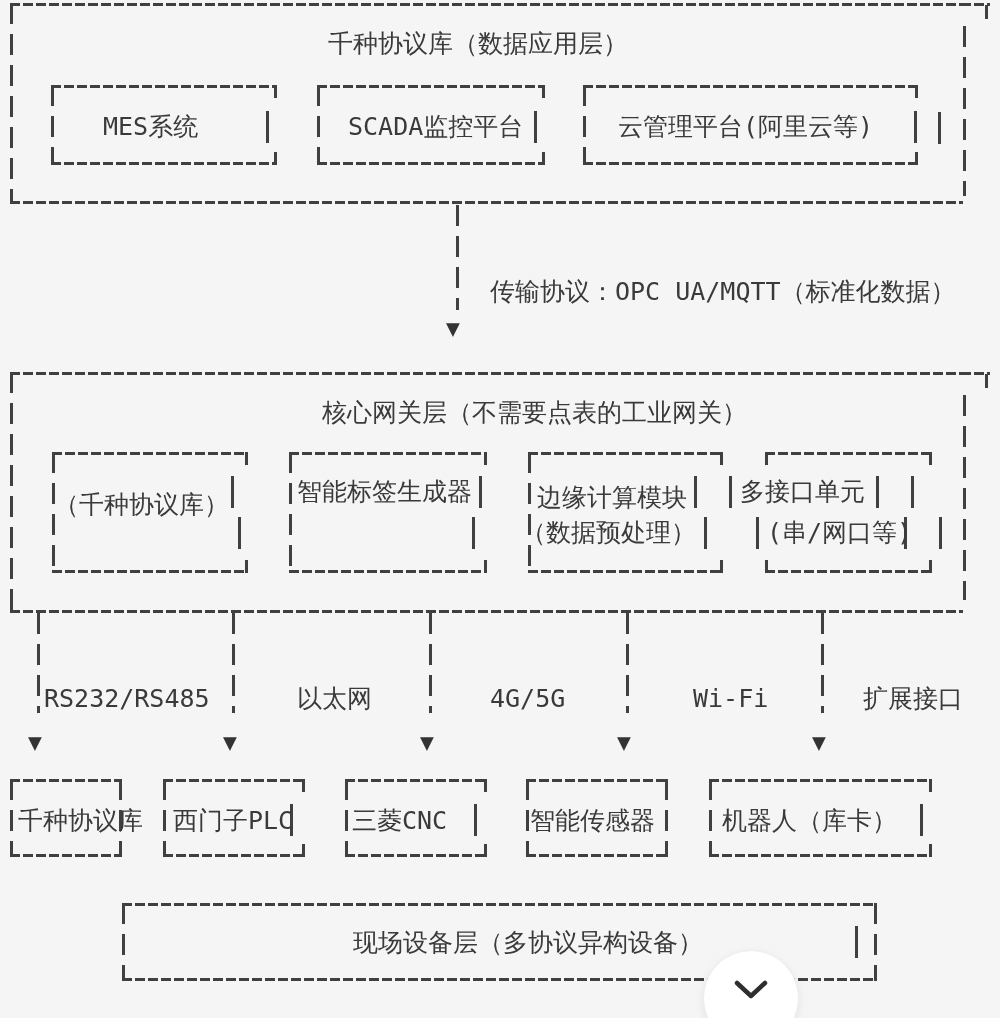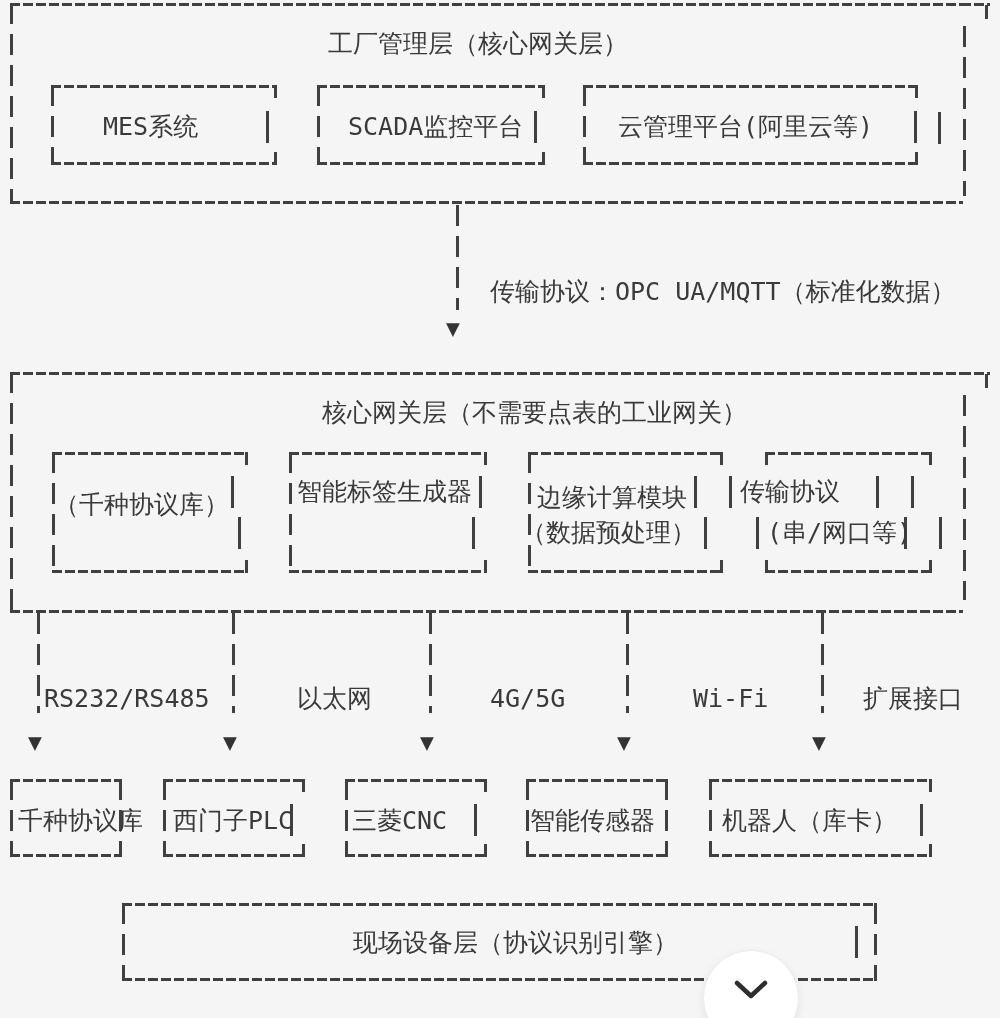--- a/index.html
+++ b/index.html
@@ -52,21 +52,21 @@
 <body>
 
 <div class="stage">
 
   <div class="dbox nr" style="left:10px;top:3px;width:953px;height:201px">
     <i class="stub bl"></i>
   </div>
   <div class="hline" style="left:961px;top:3px;width:29px"></div>
   <div class="pipe" style="left:985px;top:5px;height:14px"></div>
   <div class="vline" style="left:963px;top:26px;height:170px"></div>
-  <div class="t" style="left:328px;top:27px">工厂管理层（核心网关层）</div>
+  <div class="t" style="left:328px;top:27px">千种协议库（数据应用层）</div>
   <div class="pipe" style="left:938px;top:112px"></div>
 
   <div class="dbox nr" style="left:51px;top:85px;width:226px;height:80px">
     <i class="stub tr"></i>
     <i class="stub br"></i>
   </div>
   <div class="pipe" style="left:266px;top:111px"></div>
   <div class="t" style="left:103px;top:110px">MES系统</div>
 
   <div class="dbox nr" style="left:317px;top:85px;width:228px;height:80px">
@@ -125,21 +125,21 @@
     <i class="stub tr"></i>
     <i class="stub bl"></i>
     <i class="stub br"></i>
   </div>
   <div class="pipe" style="left:729px;top:476px"></div>
   <div class="pipe" style="left:876px;top:476px"></div>
   <div class="pipe" style="left:911px;top:476px"></div>
   <div class="pipe" style="left:756px;top:517px"></div>
   <div class="pipe" style="left:904px;top:517px"></div>
   <div class="pipe" style="left:939px;top:517px"></div>
-  <div class="t" style="left:740px;top:475px">传输协议</div>
+  <div class="t" style="left:740px;top:475px">多接口单元</div>
   <div class="t" style="left:767px;top:516px">(串/网口等)</div>
 
   <div class="vline" style="left:37px;top:613px;height:100px"></div>
   <div class="vline" style="left:232px;top:613px;height:100px"></div>
   <div class="vline" style="left:429px;top:613px;height:100px"></div>
   <div class="vline" style="left:626px;top:613px;height:100px"></div>
   <div class="vline" style="left:821px;top:613px;height:100px"></div>
 
   <div class="t" style="left:44px;top:682px">RS232/RS485</div>
   <div class="t" style="left:297px;top:682px">以太网</div>
@@ -175,21 +175,21 @@
 
   <div class="dbox nr" style="left:709px;top:779px;width:223px;height:78px">
     <i class="stub tr"></i>
     <i class="stub br"></i>
   </div>
   <div class="pipe" style="left:920px;top:804px"></div>
   <div class="t" style="left:722px;top:804px">机器人（库卡）</div>
 
   <div class="dbox" style="left:122px;top:903px;width:755px;height:78px"></div>
   <div class="pipe" style="left:855px;top:926px"></div>
-  <div class="t" style="left:353px;top:926px">现场设备层（协议识别引擎）</div>
+  <div class="t" style="left:353px;top:926px">现场设备层（多协议异构设备）</div>
 
   <button class="scroll-btn">
     <svg width="40" height="22" viewBox="0 0 40 22">
       <polyline points="6,4 20,17 34,4" fill="none" stroke="#2e2e2e" stroke-width="4.5" stroke-linecap="round" stroke-linejoin="round"></polyline>
     </svg>
   </button>
 
 </div>
 
 </body></html>

